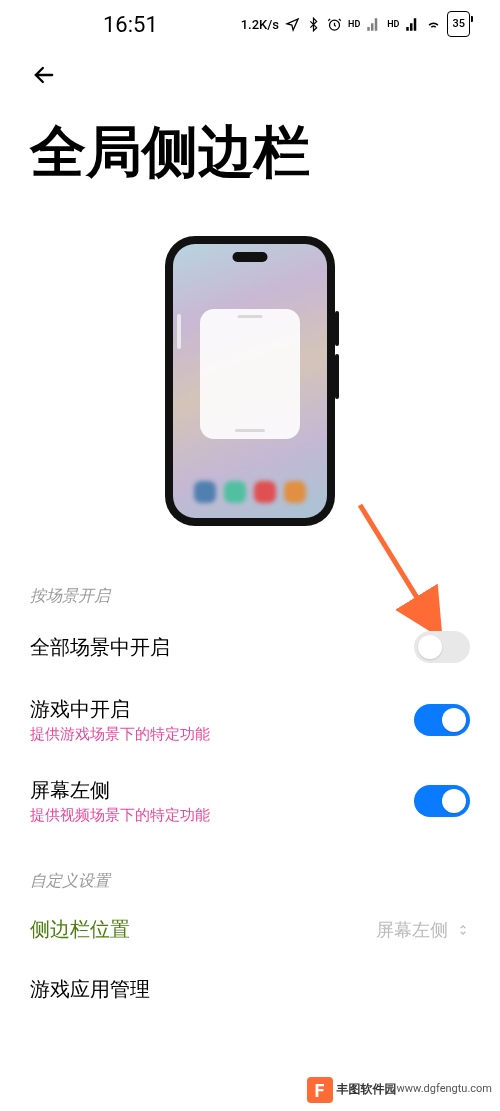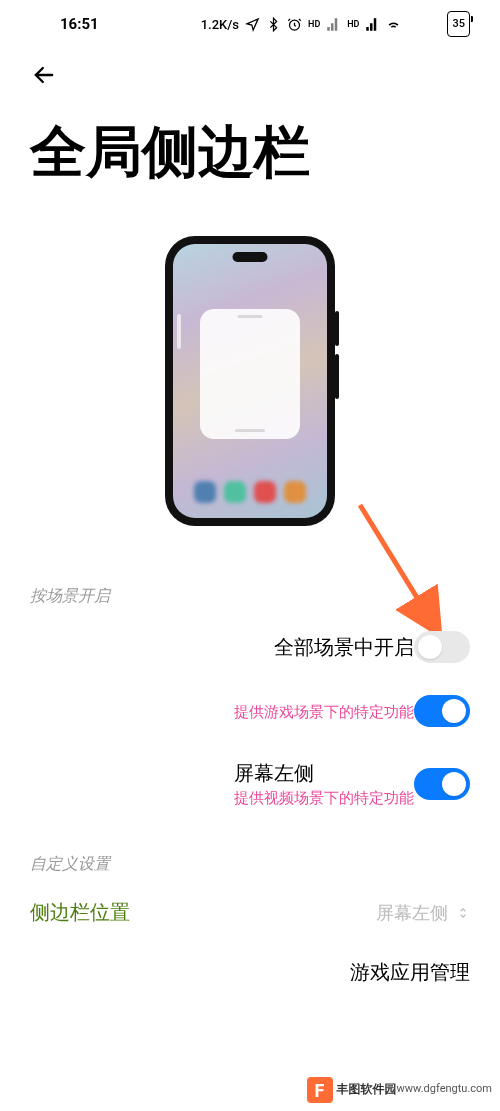--- a/index.html
+++ b/index.html
@@ -16,31 +16,30 @@
     .status-bar {
       display: flex;
       justify-content: space-between;
       align-items: center;
       padding: 8px 30px 0 60px;
       height: 40px;
       font-size: 15px;
       font-weight: 500;
       color: #000;
     }
-    .status-left { font-size: 15px; font-weight: 700; }
+    .status-left { font-size: 22px; font-weight: 400; margin-left: 43px; }
     .status-right { display: flex; align-items: center; gap: 6px; font-size: 13px; }
     .status-right svg { width: 15px; height: 15px; }
     .battery-box {
       border: 1.5px solid #000;
       border-radius: 4px;
       padding: 5px 4px;
       font-size: 11px;
       line-height: 14px;
       position: relative;
-      margin-left: 40px;
     }
     .battery-box::after {
       content: "";
       position: absolute;
       right: -4px;
       top: 4px;
       width: 2px;
       height: 6px;
       background: #000;
       border-radius: 0 1px 1px 0;
@@ -183,21 +182,21 @@
       padding: 10px 30px 8px 30px;
       font-size: 16px;
       color: #999;
       font-style: italic;
     }
 
     
     .setting-row {
       display: flex;
       align-items: center;
-      justify-content: flex-end;
+      justify-content: space-between;
       padding: 16px 30px;
     }
     .setting-text .setting-title {
       font-size: 20px;
       color: #000;
       line-height: 1.4;
     }
     .setting-text .setting-subtitle {
       font-size: 15px;
       color: #ec4899;
@@ -348,20 +347,21 @@
   <div class="setting-text">
     <div class="setting-title">全部场景中开启</div>
   </div>
   <div class="toggle toggle-off">
     <div class="toggle-knob"></div>
   </div>
 </div>
 
 <div class="setting-row">
   <div class="setting-text">
+    <div class="setting-title">游戏中开启</div>
     <div class="setting-subtitle">提供游戏场景下的特定功能</div>
   </div>
   <div class="toggle toggle-on">
     <div class="toggle-knob"></div>
   </div>
 </div>
 
 <div class="setting-row">
   <div class="setting-text">
     <div class="setting-title">屏幕左侧</div>

